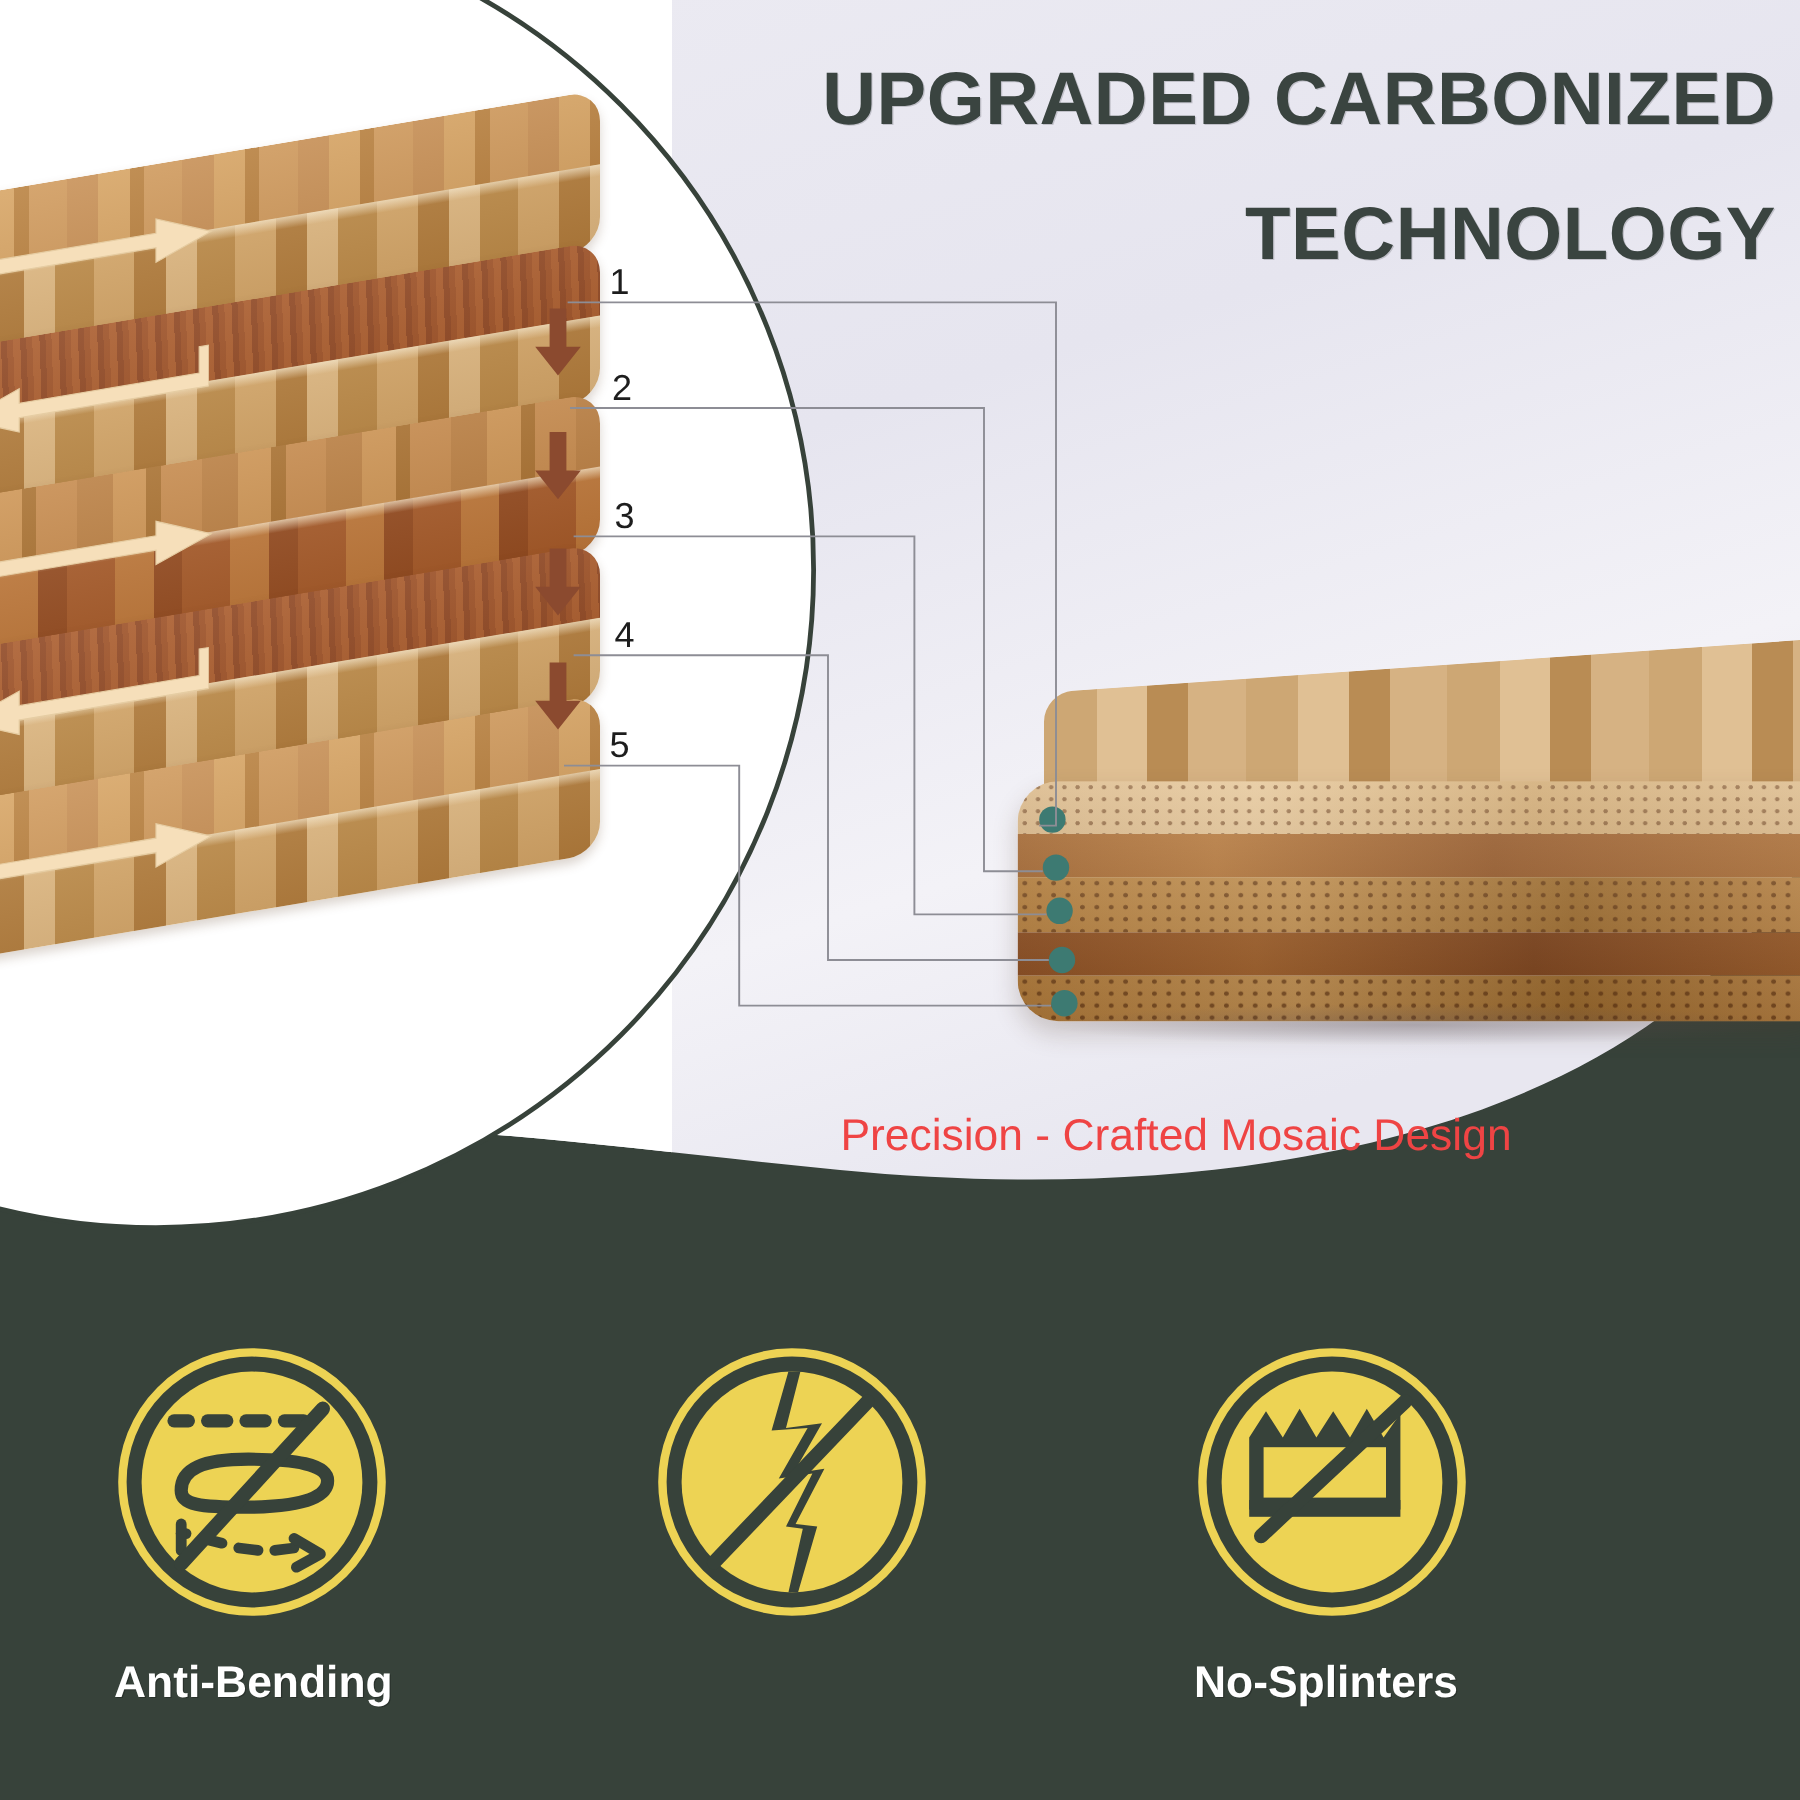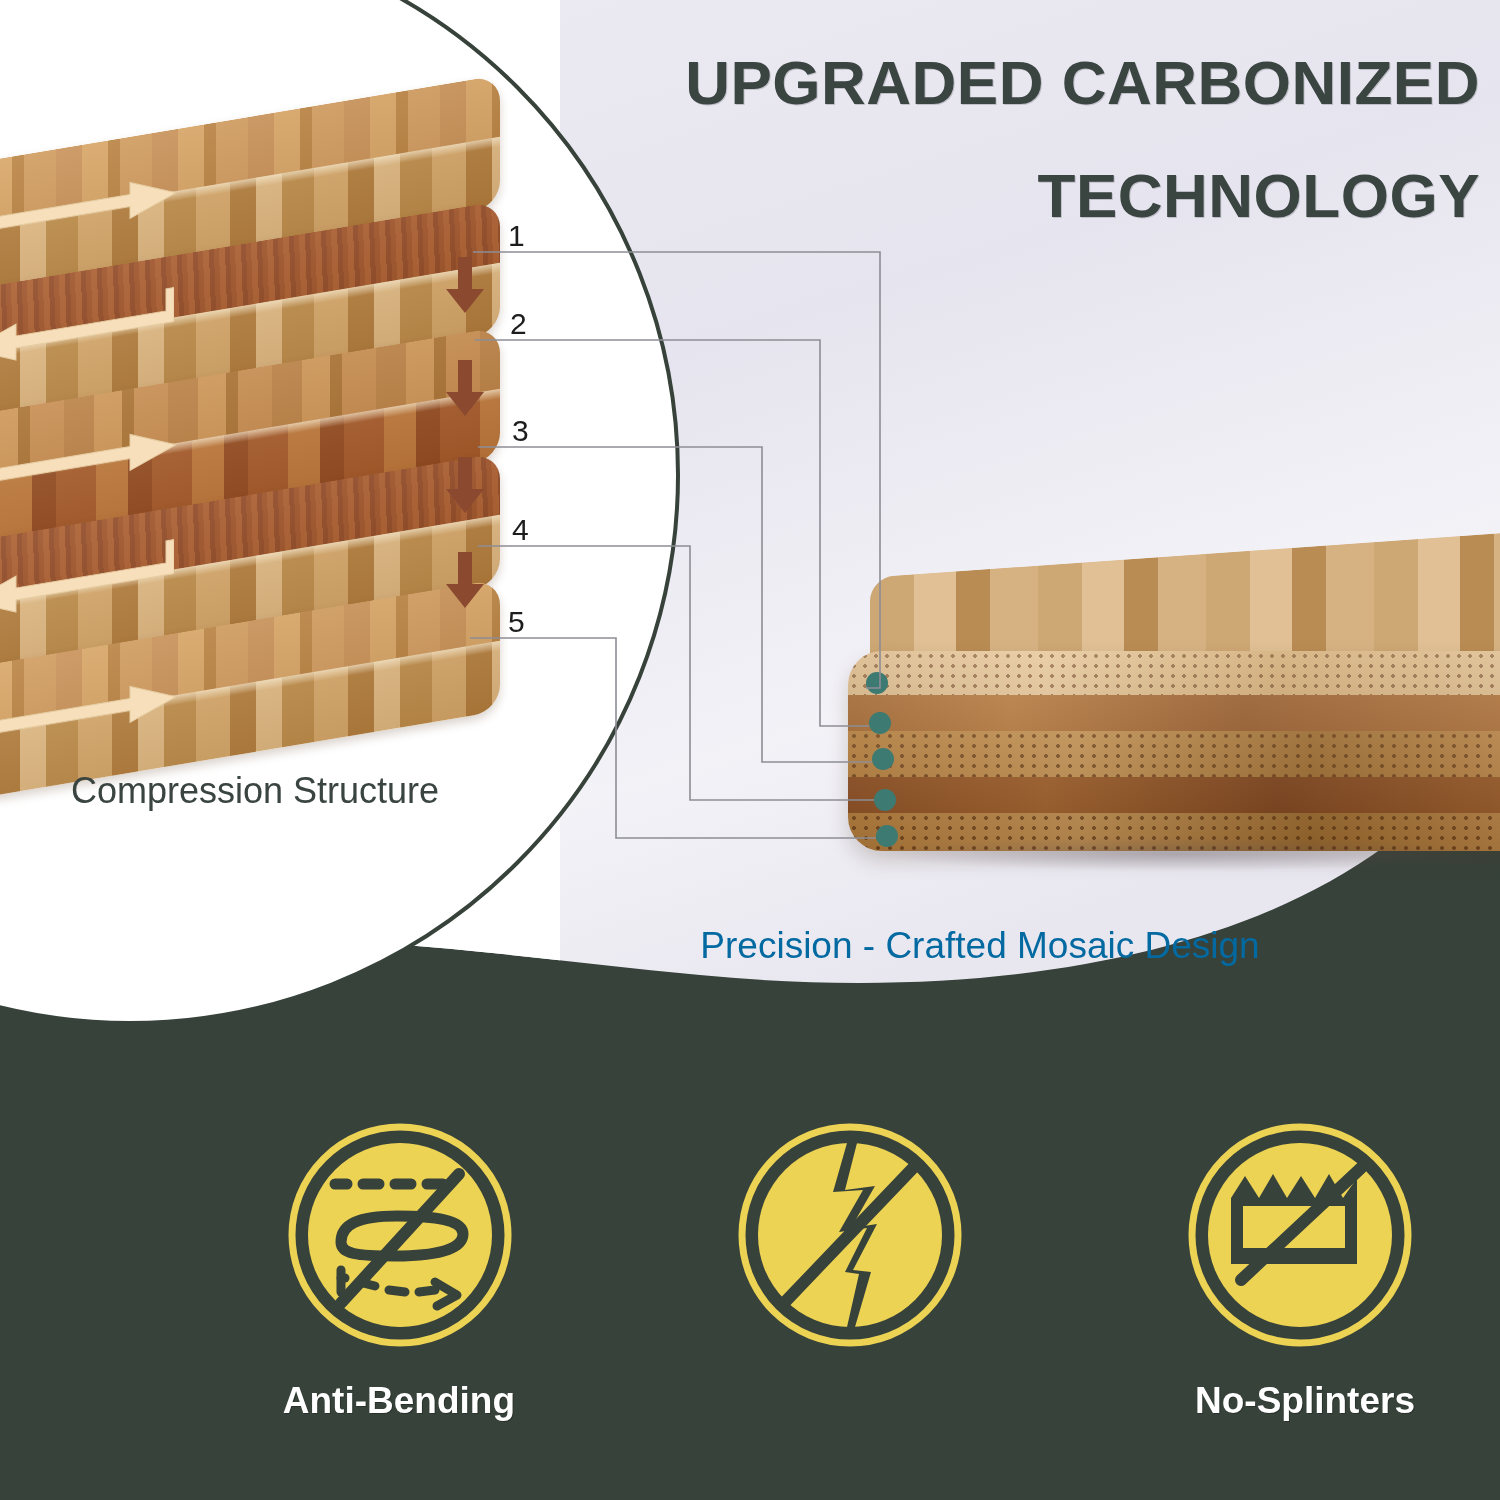--- a/index.html
+++ b/index.html
@@ -44,21 +44,21 @@
   }
   .title .l2{display:block;margin-top:44px;}
 
   
   .cap-left{
     position:absolute;left:20px;top:768px;width:470px;
     text-align:center;color:#3a4440;font-size:36px;line-height:1.28;
   }
   .cap-right{
     position:absolute;left:560px;top:925px;width:840px;
-    text-align:center;color:#0369a1;font-size:37px;
+    text-align:center;color:#ef4444;font-size:37px;
   }
 
   
   .stack{position:absolute;left:-40px;top:120px;width:560px;height:640px;}
   .slab{position:absolute;width:540px;height:132px;}
   .slab .face{
     position:absolute;left:0;top:0;width:100%;height:100%;
     transform:skewY(-9.5deg);
     border-radius:4px 26px 26px 4px;
     overflow:hidden;
@@ -188,21 +188,21 @@
     position:absolute;left:30px;top:282px;width:600px;height:34px;
     background:radial-gradient(ellipse at 50% 50%, rgba(90,80,90,.30), rgba(90,80,90,0) 72%);
   }
   .dot{
     position:absolute;width:22px;height:22px;border-radius:50%;
     background:#3d7a72;
   }
 
   
   .features{position:absolute;left:0;top:1120px;width:1500px;height:340px;}
-  .feat{position:absolute;width:420px;text-align:right;}
+  .feat{position:absolute;width:420px;text-align:left;}
   .feat .ring{margin:0 auto;}
   .feat .flabel{
     margin-top:26px;color:#ffffff;font-size:37px;font-weight:700;
     text-shadow:1px 1px 0 rgba(0,0,0,.25);
   }
 </style>
 </head>
 <body>
 
 <div id="stage">
@@ -368,21 +368,20 @@
   <div class="lnum" style="left:512px;top:414px;">3</div>
   <div class="lnum" style="left:512px;top:513px;">4</div>
   <div class="lnum" style="left:508px;top:605px;">5</div>
 
   <div class="title">
     <span>UPGRADED CARBONIZED</span>
     <span class="l2">TECHNOLOGY</span>
   </div>
 
   <div class="cap-left">
-    <div>Compression Structure</div>
   </div>
   <div class="cap-right">Precision - Crafted Mosaic Design</div>
 
   <div class="features">
 
     <div class="feat" style="left:95px;top:0;">
       <svg class="ring" width="230" height="230" viewBox="0 0 230 230">
         <circle cx="115" cy="115" r="108" fill="none" stroke="#edd354" stroke-width="7"></circle>
         <circle cx="115" cy="115" r="92" fill="#edd354"></circle>
         <g stroke="#37423a" stroke-width="11" stroke-linecap="round" fill="none">

